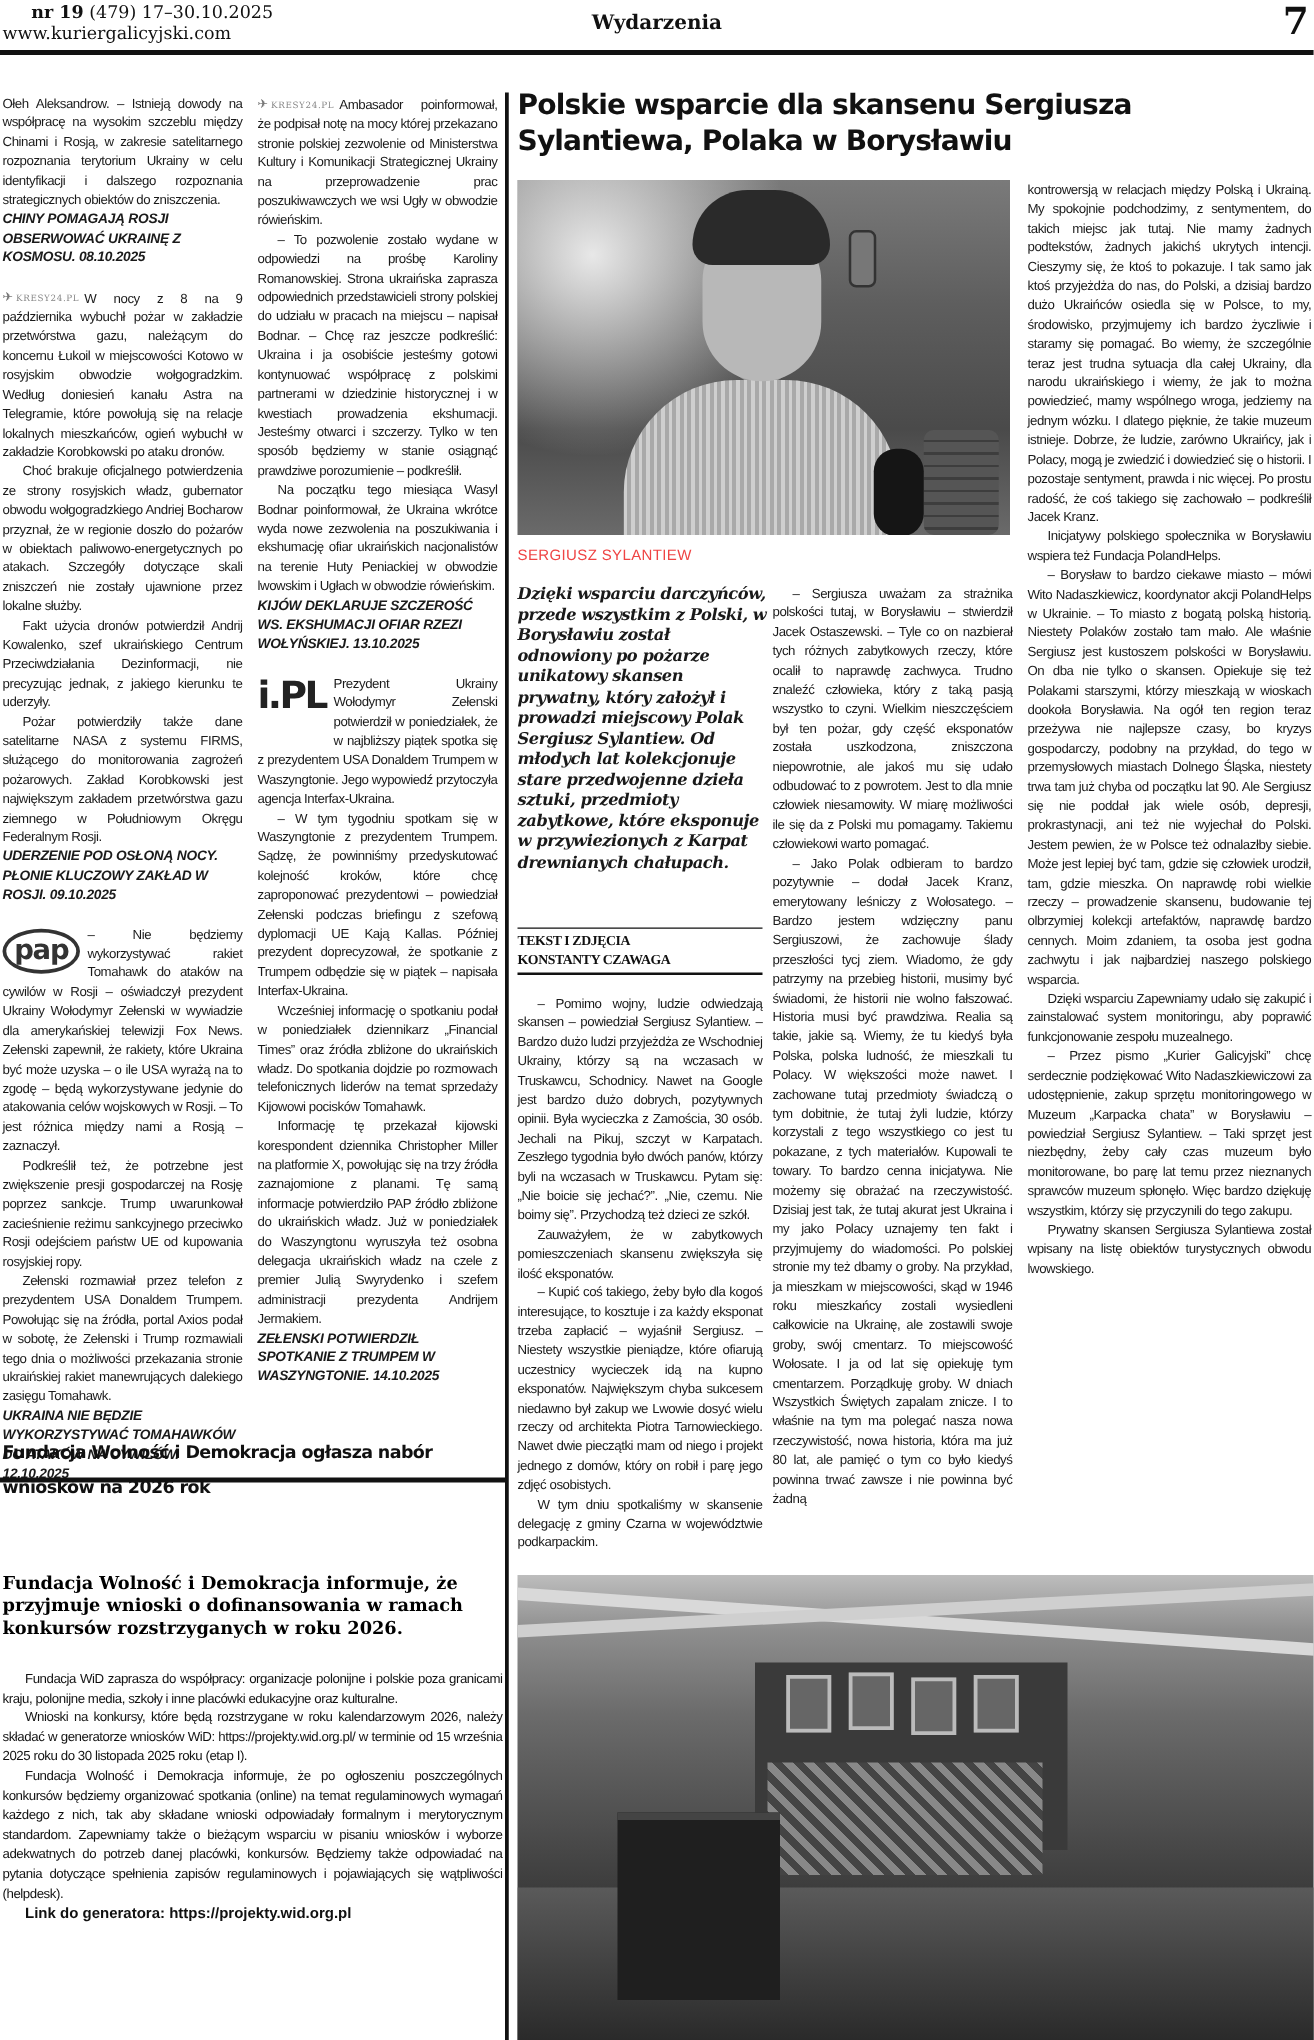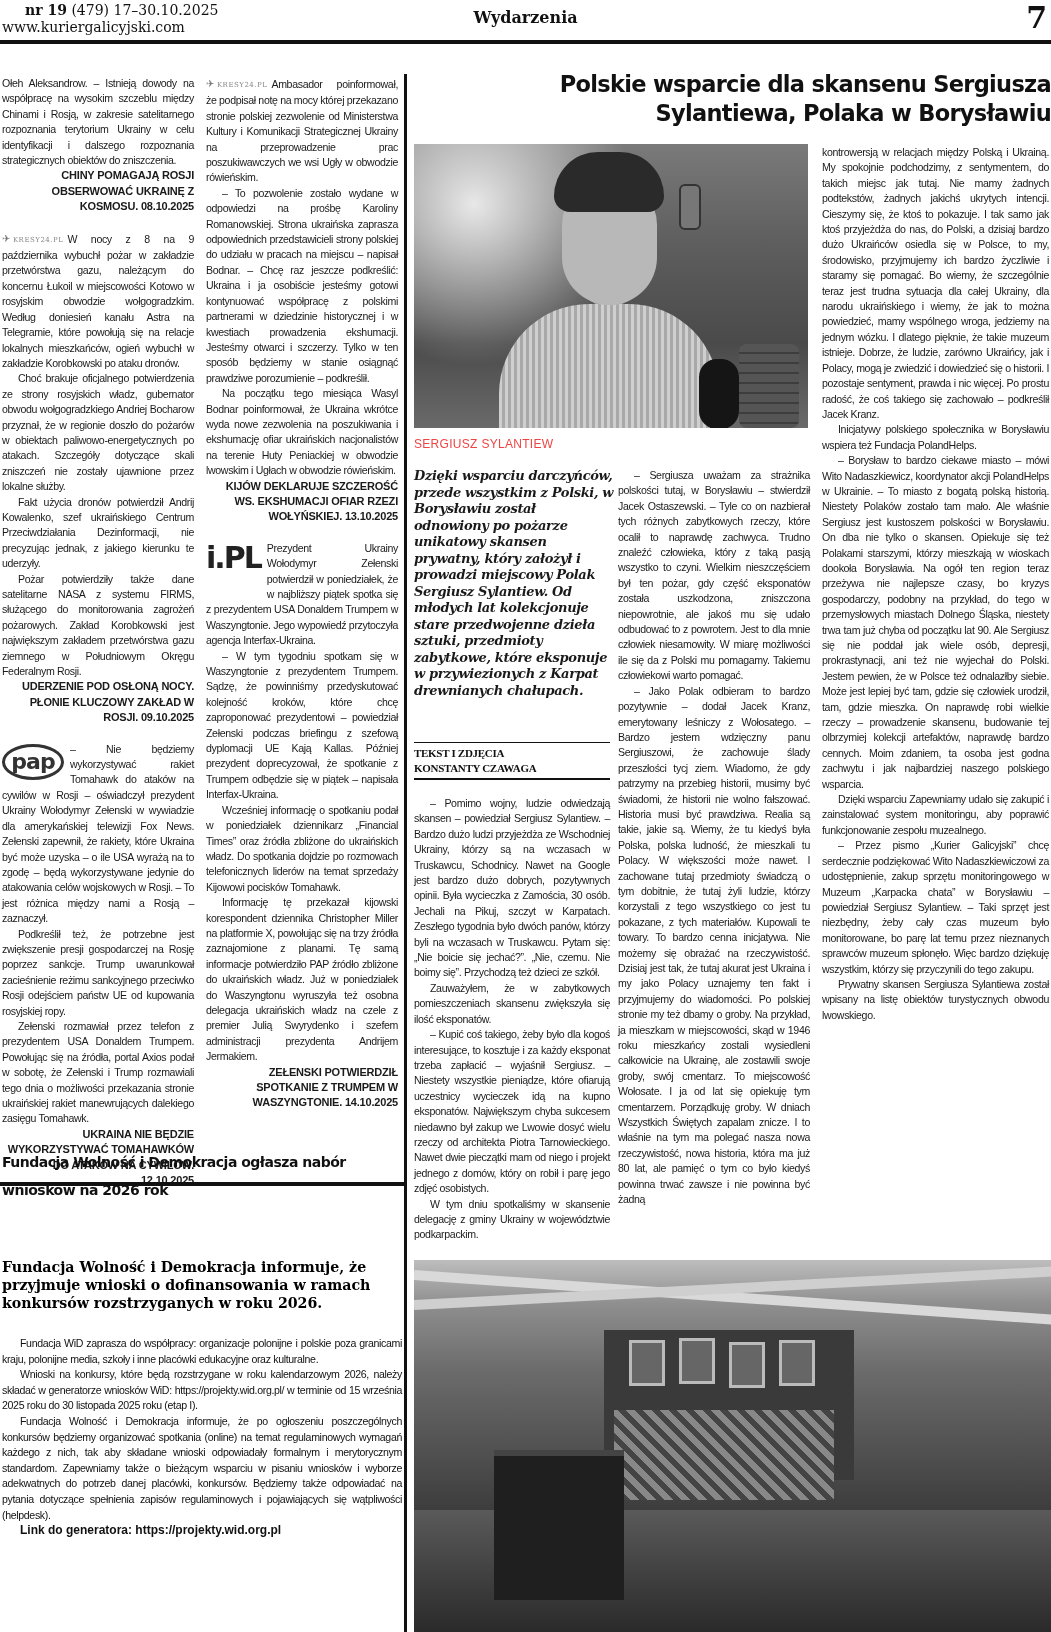--- a/index.html
+++ b/index.html
@@ -10,37 +10,37 @@
   .mh-issue { position: absolute; left: 2px; top: 2px; font-family: "DejaVu Serif", serif; font-size: 14px; line-height: 17px; color: #111; }
   .mh-issue b { font-weight: bold; margin-left: 23px; }
   .mh-url { position: absolute; left: 2px; top: 19px; font-family: "DejaVu Serif", serif; font-size: 14px; line-height: 17px; }
   .mh-section { position: absolute; left: 0; width: 1051px; top: 8px; text-align: center; font-family: "DejaVu Serif", serif; font-weight: bold; font-size: 16px; }
   .mh-page { position: absolute; right: 4px; top: 0; font-family: "DejaVu Serif", serif; font-weight: bold; font-size: 30px; line-height: 36px; }
   .mh-rule { position: absolute; left: 0; top: 40px; width: 1051px; height: 4px; background: #111; }
 
   .col { position: absolute; font-family: "Liberation Sans", sans-serif; font-size: 10.6px; line-height: 15.4px; text-align: justify; letter-spacing: -0.35px; color: #1a1a1a; }
   .col p { text-indent: 16px; }
   .col p.noindent { text-indent: 0; }
-  .col .sig { text-align: right; font-weight: bold; font-size: 11px; line-height: 15.4px; letter-spacing: -0.2px; margin-bottom: 16px; text-transform: uppercase; }
+  .col .sig { text-align: left; font-weight: bold; font-size: 11px; line-height: 15.4px; letter-spacing: -0.2px; margin-bottom: 16px; text-transform: uppercase; font-style: italic; }
 
   .logo-kresy { display: inline-block; font-size: 7px; color: #888; letter-spacing: 0.5px; margin-right: 4px; font-family: "DejaVu Serif", serif; vertical-align: 1px; }
   .logo-kresy .bird { font-size: 10px; color: #777; margin-right: 2px; }
   .logo-pap { float: left; width: 62px; height: 36px; border: 3px solid #333; border-radius: 50%; margin: 2px 6px 2px 0; display: flex; align-items: center; justify-content: center; font-family: "DejaVu Sans", sans-serif; font-weight: bold; font-size: 22px; color: #333; letter-spacing: -1px; }
   .logo-ipl { float: left; height: 30px; margin: 2px 6px 17px 0; font-family: "DejaVu Sans", sans-serif; font-weight: bold; font-size: 30px; line-height: 30px; color: #222; letter-spacing: -2px; }
 
   .vrule { position: absolute; left: 404px; top: 74px; width: 3px; height: 1558px; background: #111; }
   .hrule-left { position: absolute; left: 0; top: 1182px; width: 404px; height: 4px; background: #111; }
 
   .wid-title { position: absolute; left: 2px; top: 1148px; width: 400px; font-family: "DejaVu Sans", sans-serif; font-weight: bold; font-size: 14px; line-height: 28px; letter-spacing: -0.5px; color: #111; }
   .wid-lead { position: absolute; left: 2px; top: 1258px; width: 400px; font-family: "DejaVu Serif", serif; font-weight: bold; font-size: 14.2px; line-height: 18px; color: #000000; }
   .wid-body { position: absolute; left: 2px; top: 1336px; width: 400px; font-size: 10.6px; line-height: 15.6px; text-align: justify; letter-spacing: -0.35px; }
   .wid-body p { text-indent: 18px; }
   .wid-body .link { font-weight: bold; font-size: 12px; letter-spacing: 0; }
 
-  .main-title { position: absolute; left: 414px; top: 70px; width: 637px; font-family: "DejaVu Sans", sans-serif; font-weight: bold; font-size: 22.5px; line-height: 29px; letter-spacing: -0.7px; color: #111; text-align: right; }
+  .main-title { position: absolute; left: 414px; top: 70px; width: 637px; font-family: "DejaVu Sans", sans-serif; font-weight: bold; font-size: 22.5px; line-height: 29px; letter-spacing: -0.7px; color: #111; }
 
   .photo { position: absolute; overflow: hidden; }
   .photo-portrait { left: 414px; top: 144px; width: 394px; height: 284px;
     background:
       radial-gradient(ellipse 60px 80px at 195px 115px, #c9c9c9 0%, #9a9a9a 60%, transparent 61%),
       radial-gradient(ellipse 150px 110px at 195px 300px, #3a3a3a 0%, #2a2a2a 70%, transparent 71%),
       radial-gradient(circle at 60px 60px, #e8e8e8 0%, transparent 40%),
       linear-gradient(180deg, #7a7a7a 0%, #5e5e5e 35%, #4a4a4a 70%, #6a6a6a 100%);
   }
   .photo-portrait .hair { position: absolute; left: 140px; top: 8px; width: 110px; height: 60px; border-radius: 55px 55px 20px 20px; background: #2a2a2a; }
@@ -133,21 +133,21 @@
 <div class="byline">
   <div>TEKST I ZDJĘCIA</div>
   <div>KONSTANTY CZAWAGA</div>
 </div>
 <div class="byline-rule2"></div>
 
 <section class="col" style="left:414px; top:796px; width:196px;">
   <p>– Pomimo wojny, ludzie odwiedzają skansen – powiedział Sergiusz Sylantiew. – Bardzo dużo ludzi przyjeżdża ze Wschodniej Ukrainy, którzy są na wczasach w Truskawcu, Schodnicy. Nawet na Google jest bardzo dużo dobrych, pozytywnych opinii. Była wycieczka z Zamościa, 30 osób. Jechali na Pikuj, szczyt w Karpatach. Zeszłego tygodnia było dwóch panów, którzy byli na wczasach w Truskawcu. Pytam się: „Nie boicie się jechać?”. „Nie, czemu. Nie boimy się”. Przychodzą też dzieci ze szkół.</p>
   <p>Zauważyłem, że w zabytkowych pomieszczeniach skansenu zwiększyła się ilość eksponatów.</p>
   <p>– Kupić coś takiego, żeby było dla kogoś interesujące, to kosztuje i za każdy eksponat trzeba zapłacić – wyjaśnił Sergiusz. – Niestety wszystkie pieniądze, które ofiarują uczestnicy wycieczek idą na kupno eksponatów. Największym chyba sukcesem niedawno był zakup we Lwowie dosyć wielu rzeczy od architekta Piotra Tarnowieckiego. Nawet dwie pieczątki mam od niego i projekt jednego z domów, który on robił i parę jego zdjęć osobistych.</p>
-  <p>W tym dniu spotkaliśmy w skansenie delegację z gminy Ukrainy w województwie podkarpackim.</p>
+  <p>W tym dniu spotkaliśmy w skansenie delegację z gminy Czarna w województwie podkarpackim.</p>
 </section>
 
 <section class="col" style="left:618px; top:468px; width:192px;">
   <p>– Sergiusza uważam za strażnika polskości tutaj, w Borysławiu – stwierdził Jacek Ostaszewski. – Tyle co on nazbierał tych różnych zabytkowych rzeczy, które ocalił to naprawdę zachwyca. Trudno znaleźć człowieka, który z taką pasją wszystko to czyni. Wielkim nieszczęściem był ten pożar, gdy część eksponatów została uszkodzona, zniszczona niepowrotnie, ale jakoś mu się udało odbudować to z powrotem. Jest to dla mnie człowiek niesamowity. W miarę możliwości ile się da z Polski mu pomagamy. Takiemu człowiekowi warto pomagać.</p>
   <p>– Jako Polak odbieram to bardzo pozytywnie – dodał Jacek Kranz, emerytowany leśniczy z Wołosatego. – Bardzo jestem wdzięczny panu Sergiuszowi, że zachowuje ślady przeszłości tycj ziem. Wiadomo, że gdy patrzymy na przebieg historii, musimy być świadomi, że historii nie wolno fałszować. Historia musi być prawdziwa. Realia są takie, jakie są. Wiemy, że tu kiedyś była Polska, polska ludność, że mieszkali tu Polacy. W większości może nawet. I zachowane tutaj przedmioty świadczą o tym dobitnie, że tutaj żyli ludzie, którzy korzystali z tego wszystkiego co jest tu pokazane, z tych materiałów. Kupowali te towary. To bardzo cenna inicjatywa. Nie możemy się obrażać na rzeczywistość. Dzisiaj jest tak, że tutaj akurat jest Ukraina i my jako Polacy uznajemy ten fakt i przyjmujemy do wiadomości. Po polskiej stronie my też dbamy o groby. Na przykład, ja mieszkam w miejscowości, skąd w 1946 roku mieszkańcy zostali wysiedleni całkowicie na Ukrainę, ale zostawili swoje groby, swój cmentarz. To miejscowość Wołosate. I ja od lat się opiekuję tym cmentarzem. Porządkuję groby. W dniach Wszystkich Świętych zapalam znicze. I to właśnie na tym ma polegać nasza nowa rzeczywistość, nowa historia, która ma już 80 lat, ale pamięć o tym co było kiedyś powinna trwać zawsze i nie powinna być żadną</p>
 </section>
 
 <section class="col" style="left:822px; top:145px; width:227px;">
   <p class="noindent">kontrowersją w relacjach między Polską i Ukrainą. My spokojnie podchodzimy, z sentymentem, do takich miejsc jak tutaj. Nie mamy żadnych podtekstów, żadnych jakichś ukrytych intencji. Cieszymy się, że ktoś to pokazuje. I tak samo jak ktoś przyjeżdża do nas, do Polski, a dzisiaj bardzo dużo Ukraińców osiedla się w Polsce, to my, środowisko, przyjmujemy ich bardzo życzliwie i staramy się pomagać. Bo wiemy, że szczególnie teraz jest trudna sytuacja dla całej Ukrainy, dla narodu ukraińskiego i wiemy, że jak to można powiedzieć, mamy wspólnego wroga, jedziemy na jednym wózku. I dlatego pięknie, że takie muzeum istnieje. Dobrze, że ludzie, zarówno Ukraińcy, jak i Polacy, mogą je zwiedzić i dowiedzieć się o historii. I pozostaje sentyment, prawda i nic więcej. Po prostu radość, że coś takiego się zachowało – podkreślił Jacek Kranz.</p>
   <p>Inicjatywy polskiego społecznika w Borysławiu wspiera też Fundacja PolandHelps.</p>

